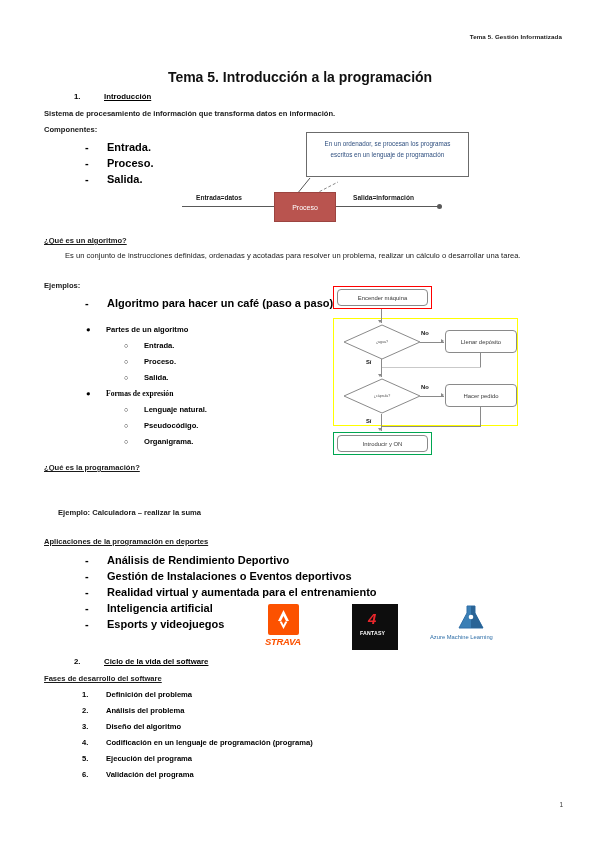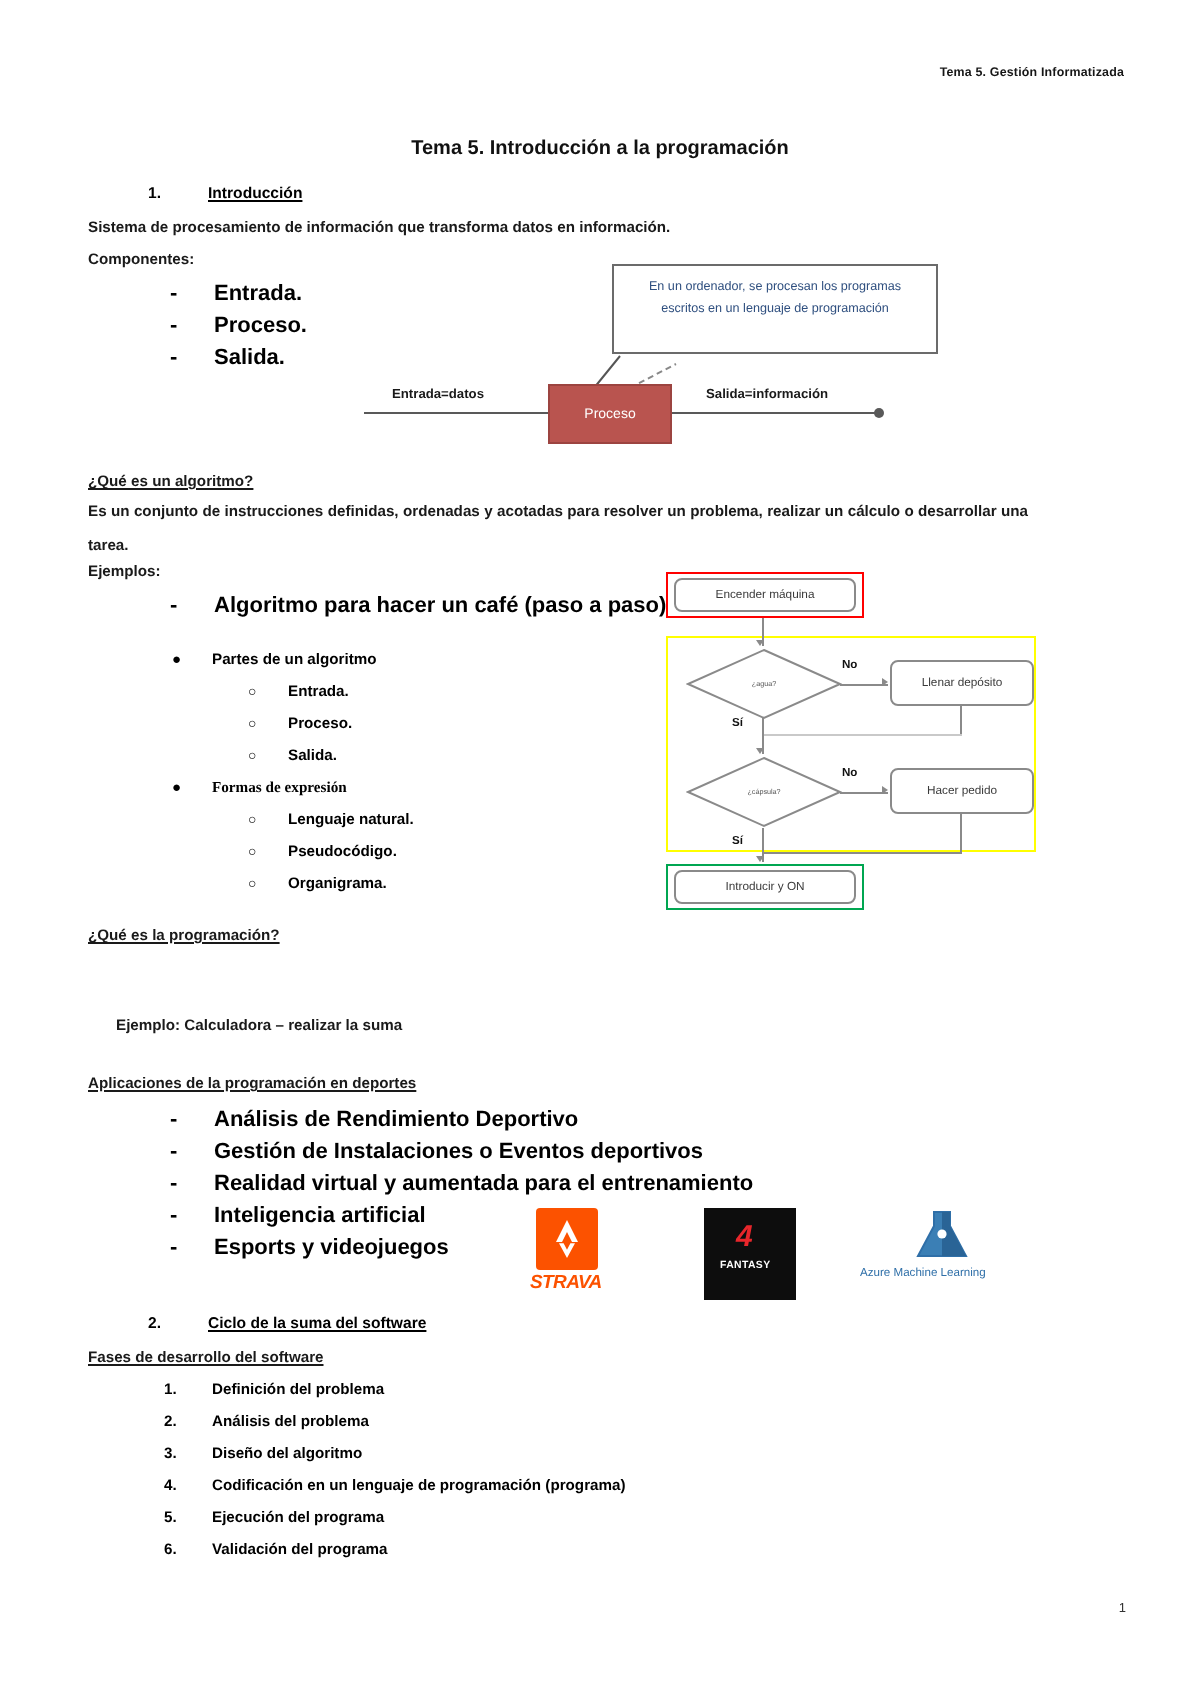--- a/index.html
+++ b/index.html
@@ -29,43 +29,44 @@
     letter-spacing: 0.1px;
     color: #161616;
   }
 
   .doc-title {
     position: absolute;
     top: 69px;
     left: 0;
     width: 600px;
     text-align: center;
-    font-size: 10px;
+    font-size: 14px;
     font-weight: bold;
     color: #111;
   }
 
   
   .txt {
     position: absolute;
     font-size: 7.6px;
     font-weight: bold;
     color: #1a1a1a;
     line-height: 10px;
     white-space: nowrap;
   }
   .u { text-decoration: underline; }
 
   .para {
     position: absolute;
     font-size: 7.6px;
-    font-weight: bold;
+    font-weight: normal;
     color: #1a1a1a;
     line-height: 16.5px;
     text-align: justify;
+    margin-left: 21px;
   }
 
   .num-head {
     position: absolute;
     font-size: 7.8px;
     font-weight: bold;
   }
   .num-head .n { display: inline-block; width: 30px; }
   .num-head .t { text-decoration: underline; }
 
@@ -414,21 +415,21 @@
   <div class="logo-fantasy-txt" style="left:360px; top:630px;">FANTASY</div>
 
   <svg style="position:absolute; left:456px; top:604px;" width="30" height="28">
     <polygon points="15,2 19,2 19,9 27,24 3,24 11,9 11,2" fill="#3b7fb5" stroke="#2f6fa8" stroke-width="1"></polygon>
     <polygon points="15,2 19,2 19,9 27,24 15,24" fill="#2a6496"></polygon>
     <circle cx="15" cy="13" r="2.3" fill="#ffffff"></circle>
   </svg>
   <div class="logo-azure-txt" style="left:430px; top:634px;">Azure Machine Learning</div>
 
   <div class="num-head" style="left:74px; top:657px;">
-    <span class="n">2.</span><span class="t">Ciclo de la suma del software</span>
+    <span class="n">2.</span><span class="t">Ciclo de la vida del software</span>
   </div>
   <div class="txt u" style="left:44px; top:674px;">Fases de desarrollo del software</div>
 
   <div class="ol-item" style="left:82px; top:690px;">
     <span class="mk">1.</span><span>Definición del problema</span>
   </div>
   <div class="ol-item" style="left:82px; top:706px;">
     <span class="mk">2.</span><span>Análisis del problema</span>
   </div>
   <div class="ol-item" style="left:82px; top:722px;">

